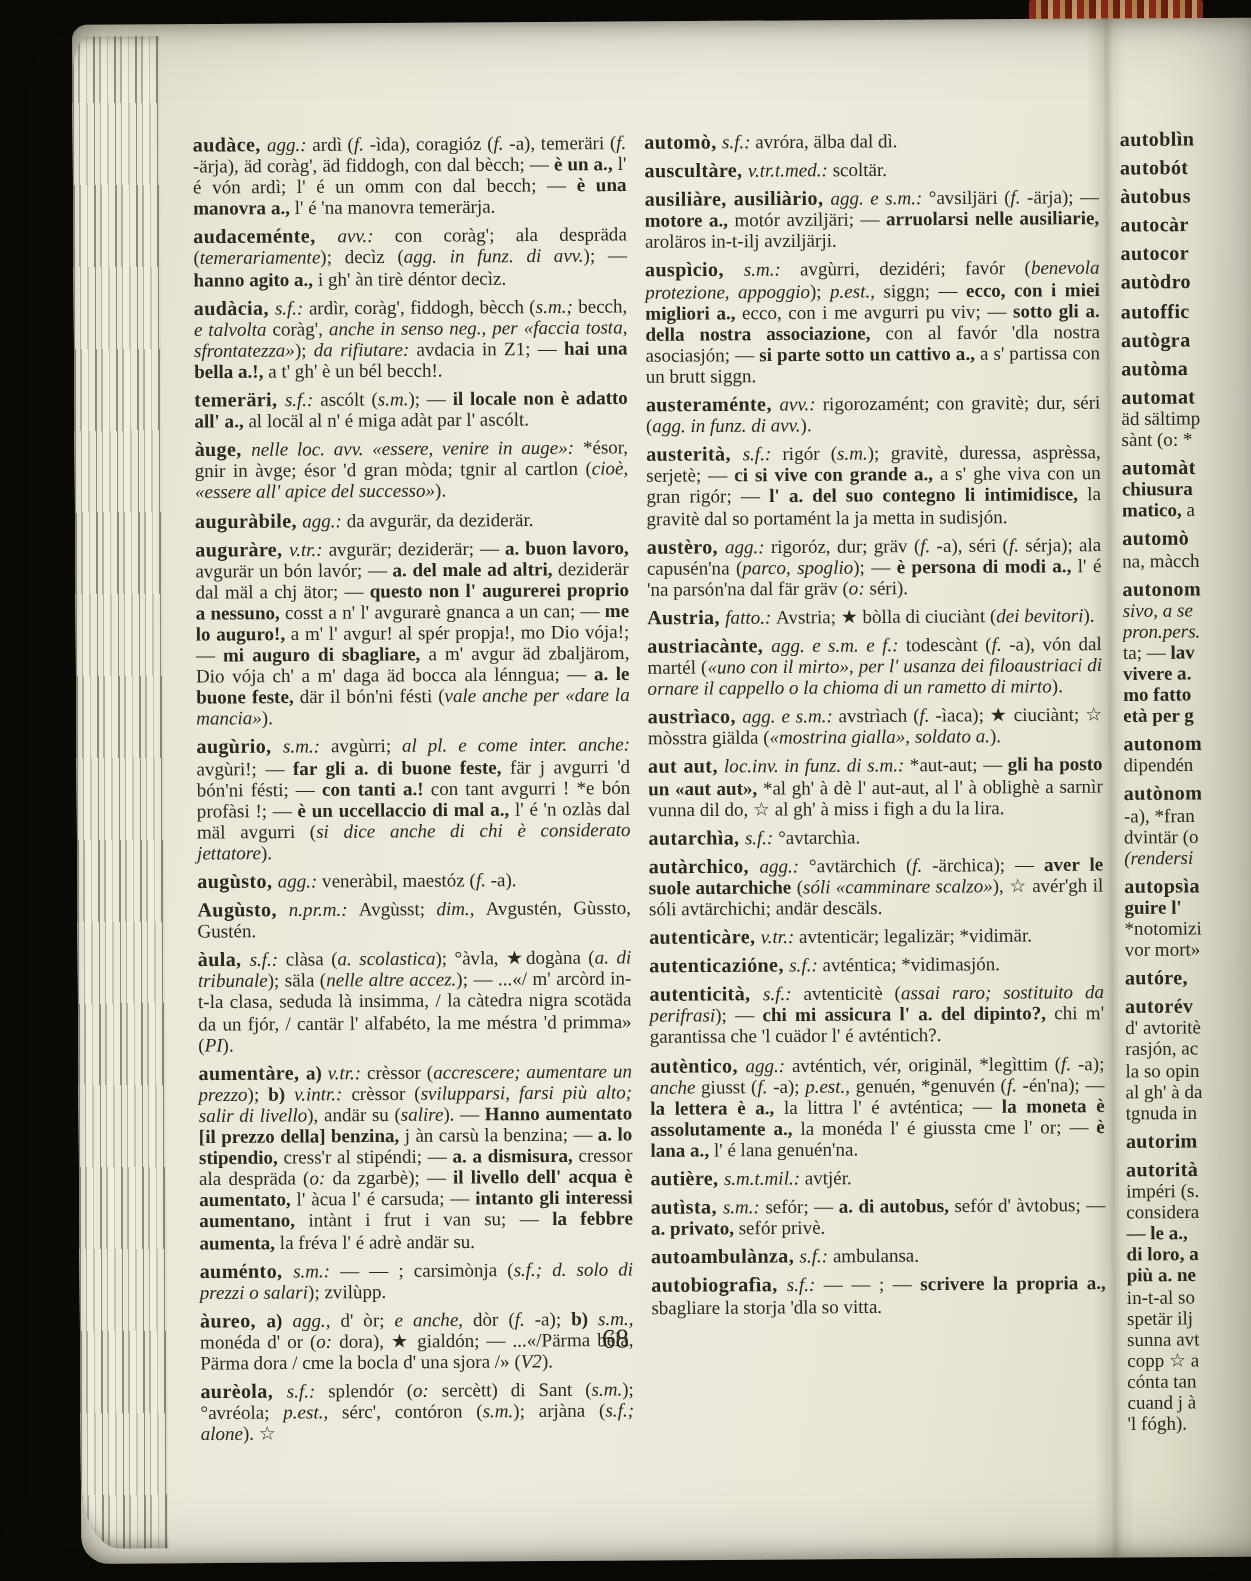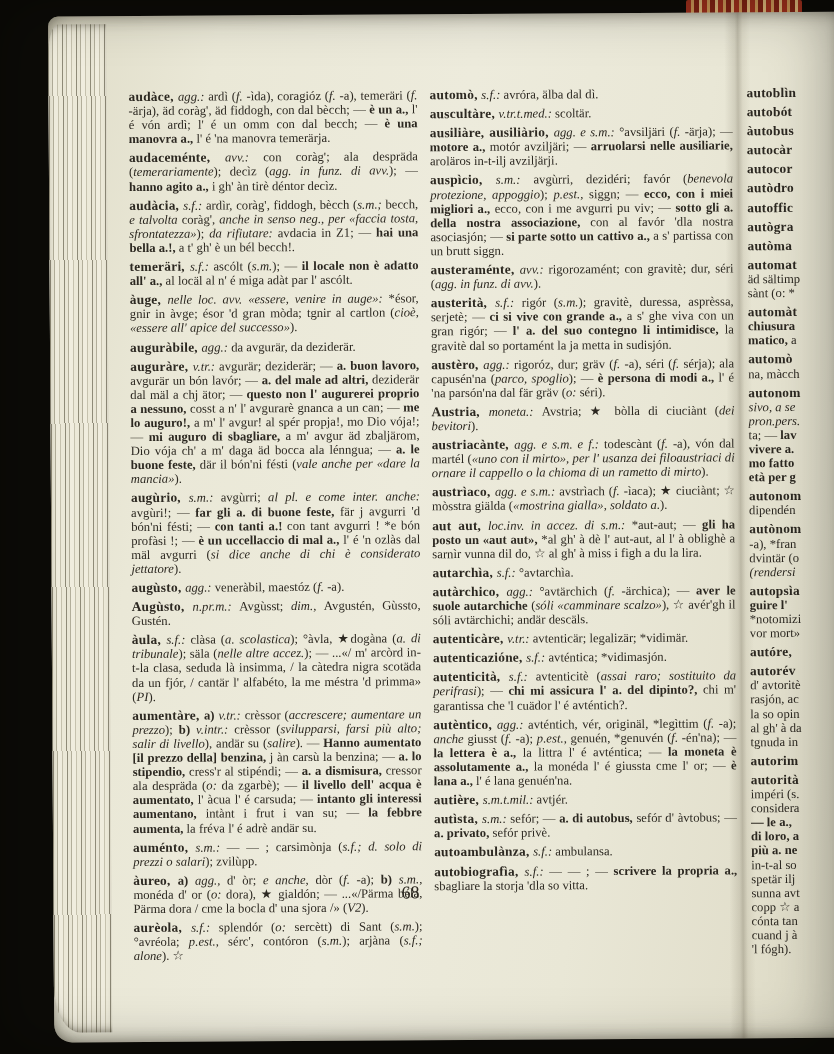--- a/index.html
+++ b/index.html
@@ -91,24 +91,24 @@
         <p class="entry"><span class="r-h">aurèola, </span><span class="r-i">s.f.: </span><span class="r-n">splendór (</span><span class="r-i">o: </span><span class="r-n">sercètt) di Sant (</span><span class="r-i">s.m.</span><span class="r-n">); °avréola; </span><span class="r-i">p.est., </span><span class="r-n">sérc', contóron (</span><span class="r-i">s.m.</span><span class="r-n">); arjàna (</span><span class="r-i">s.f.; alone</span><span class="r-n">). ☆</span></p>
       </div>
     <div class="col col-mid">
         <p class="entry"><span class="r-h">automò, </span><span class="r-i">s.f.: </span><span class="r-n">avróra, älba dal dì.</span></p>
         <p class="entry"><span class="r-h">auscultàre, </span><span class="r-i">v.tr.t.med.: </span><span class="r-n">scoltär.</span></p>
         <p class="entry"><span class="r-h">ausiliàre, ausiliàrio, </span><span class="r-i">agg. e s.m.: </span><span class="r-n">°avsiljäri (</span><span class="r-i">f. </span><span class="r-n">-ärja); — </span><span class="r-b">motore a., </span><span class="r-n">motór avziljäri; — </span><span class="r-b">arruolarsi nelle ausiliarie, </span><span class="r-n">aroläros in-t-ilj avziljärji.</span></p>
         <p class="entry"><span class="r-h">auspìcio, </span><span class="r-i">s.m.: </span><span class="r-n">avgùrri, dezidéri; favór (</span><span class="r-i">benevola protezione, appoggio</span><span class="r-n">); </span><span class="r-i">p.est., </span><span class="r-n">siggn; — </span><span class="r-b">ecco, con i miei migliori a., </span><span class="r-n">ecco, con i me avgurri pu viv; — </span><span class="r-b">sotto gli a. della nostra associazione, </span><span class="r-n">con al favór 'dla nostra asociasjón; — </span><span class="r-b">si parte sotto un cattivo a., </span><span class="r-n">a s' partissa con un brutt siggn.</span></p>
         <p class="entry"><span class="r-h">austeraménte, </span><span class="r-i">avv.: </span><span class="r-n">rigorozamént; con gravitè; dur, séri (</span><span class="r-i">agg. in funz. di avv.</span><span class="r-n">).</span></p>
         <p class="entry"><span class="r-h">austerità, </span><span class="r-i">s.f.: </span><span class="r-n">rigór (</span><span class="r-i">s.m.</span><span class="r-n">); gravitè, duressa, asprèssa, serjetè; — </span><span class="r-b">ci si vive con grande a., </span><span class="r-n">a s' ghe viva con un gran rigór; — </span><span class="r-b">l' a. del suo contegno li intimidisce, </span><span class="r-n">la gravitè dal so portamént la ja metta in sudisjón.</span></p>
         <p class="entry"><span class="r-h">austèro, </span><span class="r-i">agg.: </span><span class="r-n">rigoróz, dur; gräv (</span><span class="r-i">f. </span><span class="r-n">-a), séri (</span><span class="r-i">f. </span><span class="r-n">sérja); ala capusén'na (</span><span class="r-i">parco, spoglio</span><span class="r-n">); — </span><span class="r-b">è persona di modi a., </span><span class="r-n">l' é 'na parsón'na dal fär gräv (</span><span class="r-i">o: </span><span class="r-n">séri).</span></p>
-        <p class="entry"><span class="r-h">Austria, </span><span class="r-i">moneta.: </span><span class="r-n">Avstria; ★ bòlla di ciuciànt (</span><span class="r-i">dei bevitori</span><span class="r-n">).</span></p>
+        <p class="entry"><span class="r-h">Austria, </span><span class="r-i">fatto.: </span><span class="r-n">Avstria; ★ bòlla di ciuciànt (</span><span class="r-i">dei bevitori</span><span class="r-n">).</span></p>
         <p class="entry"><span class="r-h">austriacànte, </span><span class="r-i">agg. e s.m. e f.: </span><span class="r-n">todescànt (</span><span class="r-i">f. </span><span class="r-n">-a), vón dal martél (</span><span class="r-i">«uno con il mirto», per l' usanza dei filoaustriaci di ornare il cappello o la chioma di un rametto di mirto</span><span class="r-n">).</span></p>
         <p class="entry"><span class="r-h">austrìaco, </span><span class="r-i">agg. e s.m.: </span><span class="r-n">avstrìach (</span><span class="r-i">f. </span><span class="r-n">-ìaca); ★ ciuciànt; ☆ mòsstra giälda (</span><span class="r-i">«mostrina gialla», soldato a.</span><span class="r-n">).</span></p>
-        <p class="entry"><span class="r-h">aut aut, </span><span class="r-i">loc.inv. in accez. di s.m.: </span><span class="r-n">*aut-aut; — </span><span class="r-b">gli ha posto un «aut aut», </span><span class="r-n">*al gh' à dè l' aut-aut, al l' à oblighè a sarnìr vunna dil do, ☆ al gh' à miss i figh a du la lira.</span></p>
+        <p class="entry"><span class="r-h">aut aut, </span><span class="r-i">loc.inv. in funz. di s.m.: </span><span class="r-n">*aut-aut; — </span><span class="r-b">gli ha posto un «aut aut», </span><span class="r-n">*al gh' à dè l' aut-aut, al l' à oblighè a sarnìr vunna dil do, ☆ al gh' à miss i figh a du la lira.</span></p>
         <p class="entry"><span class="r-h">autarchìa, </span><span class="r-i">s.f.: </span><span class="r-n">°avtarchìa.</span></p>
         <p class="entry"><span class="r-h">autàrchico, </span><span class="r-i">agg.: </span><span class="r-n">°avtärchich (</span><span class="r-i">f. </span><span class="r-n">-ärchica); — </span><span class="r-b">aver le suole autarchiche </span><span class="r-n">(</span><span class="r-i">sóli «camminare scalzo»</span><span class="r-n">), ☆ avér'gh il sóli avtärchichi; andär descäls.</span></p>
         <p class="entry"><span class="r-h">autenticàre, </span><span class="r-i">v.tr.: </span><span class="r-n">avtenticär; legalizär; *vidimär.</span></p>
         <p class="entry"><span class="r-h">autenticazióne, </span><span class="r-i">s.f.: </span><span class="r-n">avténtica; *vidimasjón.</span></p>
         <p class="entry"><span class="r-h">autenticità, </span><span class="r-i">s.f.: </span><span class="r-n">avtenticitè (</span><span class="r-i">assai raro; sostituito da perifrasi</span><span class="r-n">); — </span><span class="r-b">chi mi assicura l' a. del dipinto?, </span><span class="r-n">chi m' garantissa che 'l cuädor l' é avténtich?.</span></p>
         <p class="entry"><span class="r-h">autèntico, </span><span class="r-i">agg.: </span><span class="r-n">avténtich, vér, originäl, *legìttim (</span><span class="r-i">f. </span><span class="r-n">-a); </span><span class="r-i">anche </span><span class="r-n">giusst (</span><span class="r-i">f. </span><span class="r-n">-a); </span><span class="r-i">p.est., </span><span class="r-n">genuén, *genuvén (</span><span class="r-i">f. </span><span class="r-n">-én'na); — </span><span class="r-b">la lettera è a., </span><span class="r-n">la littra l' é avténtica; — </span><span class="r-b">la moneta è assolutamente a., </span><span class="r-n">la monéda l' é giussta cme l' or; — </span><span class="r-b">è lana a., </span><span class="r-n">l' é lana genuén'na.</span></p>
         <p class="entry"><span class="r-h">autière, </span><span class="r-i">s.m.t.mil.: </span><span class="r-n">avtjér.</span></p>
         <p class="entry"><span class="r-h">autìsta, </span><span class="r-i">s.m.: </span><span class="r-n">sefór; — </span><span class="r-b">a. di autobus, </span><span class="r-n">sefór d' àvtobus; — </span><span class="r-b">a. privato, </span><span class="r-n">sefór privè.</span></p>
         <p class="entry"><span class="r-h">autoambulànza, </span><span class="r-i">s.f.: </span><span class="r-n">ambulansa.</span></p>
         <p class="entry"><span class="r-h">autobiografìa, </span><span class="r-i">s.f.: </span><span class="r-n">— — ; — </span><span class="r-b">scrivere la propria a., </span><span class="r-n">sbagliare la storja 'dla so vitta.</span></p>

